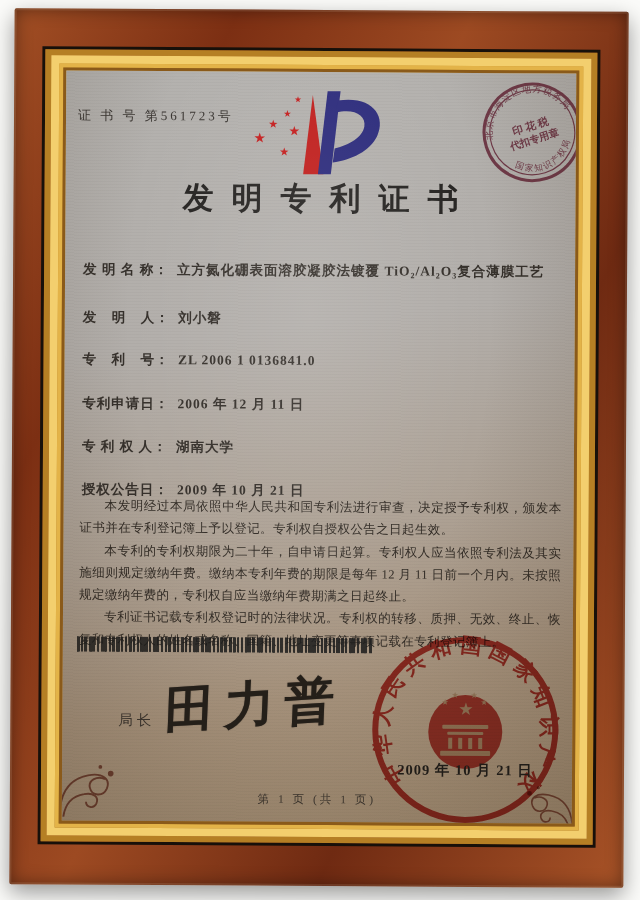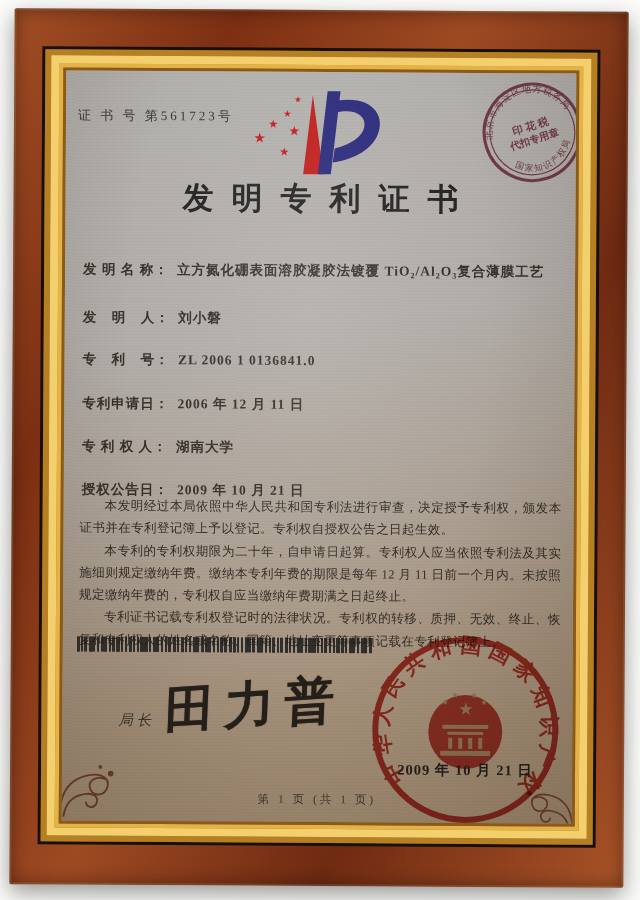--- a/index.html
+++ b/index.html
@@ -41,21 +41,21 @@
   .field .lab{margin-right:4px;}
   .bodytext{left:16px;right:12px;top:424px;font-size:12.5px;line-height:1.78;color:#322c26;
             text-align:justify;letter-spacing:.4px;}
   .bodytext p{margin:0;text-indent:2em;}
   .barcode{left:14px;top:566px;width:296px;height:15px;opacity:.85;
     background:
       repeating-linear-gradient(90deg,#1c1c1c 0 2px,rgba(0,0,0,0) 2px 4px),
       repeating-linear-gradient(90deg,#1c1c1c 0 1px,rgba(0,0,0,0) 1px 7px),
       repeating-linear-gradient(90deg,#1c1c1c 0 3px,rgba(0,0,0,0) 3px 13px);
   }
-  .sigtitle{left:56px;top:640px;font-size:14.5px;letter-spacing:4px;color:#3a332c;z-index:3;font-style:italic;}
+  .sigtitle{left:56px;top:640px;font-size:14.5px;letter-spacing:4px;color:#3a332c;z-index:3;}
   .signame{left:102px;top:600px;font-size:50px;color:#241f19;z-index:3;
            transform:rotate(-4deg) skewX(-6deg);letter-spacing:10px;font-weight:bold;
            text-shadow:0 0 1px rgba(30,25,20,.6);}
   .mainseal{left:308px;top:562px;z-index:2;opacity:.9;mix-blend-mode:multiply;}
   .sealdate{left:298px;top:688px;width:210px;text-align:center;font-size:14.5px;font-weight:bold;
             color:#201c18;z-index:4;letter-spacing:1px;}
   .pagenum{left:0;right:0;top:720px;text-align:center;font-size:11.5px;letter-spacing:3px;color:#3c362f;}
   .orn{opacity:.75;z-index:1;}
   .orn.bl{left:-6px;top:684px;}
   .orn.br{right:-4px;top:704px;transform:scaleX(-1);}

